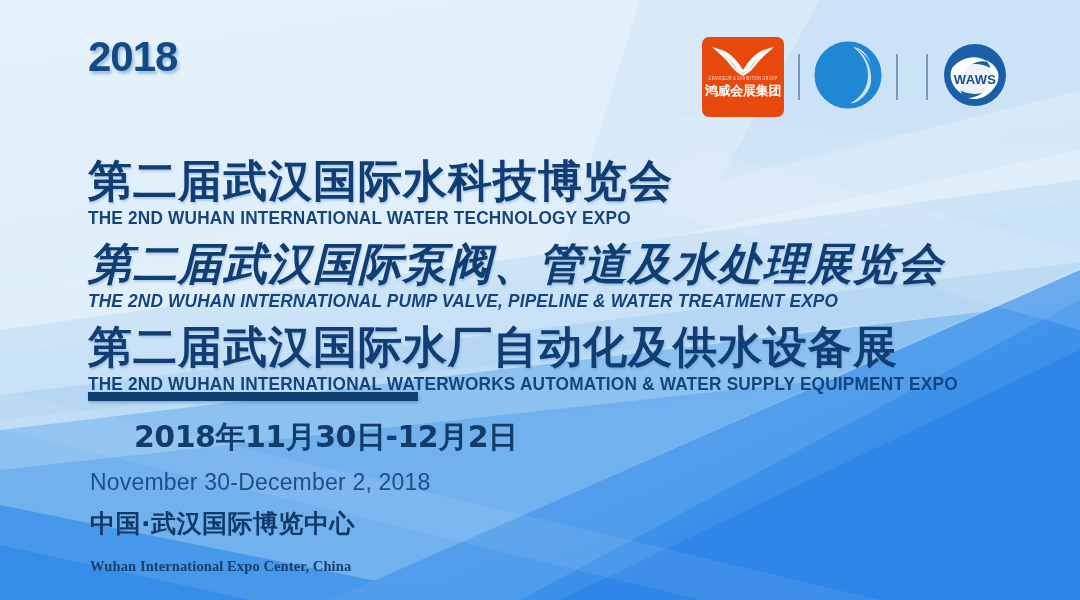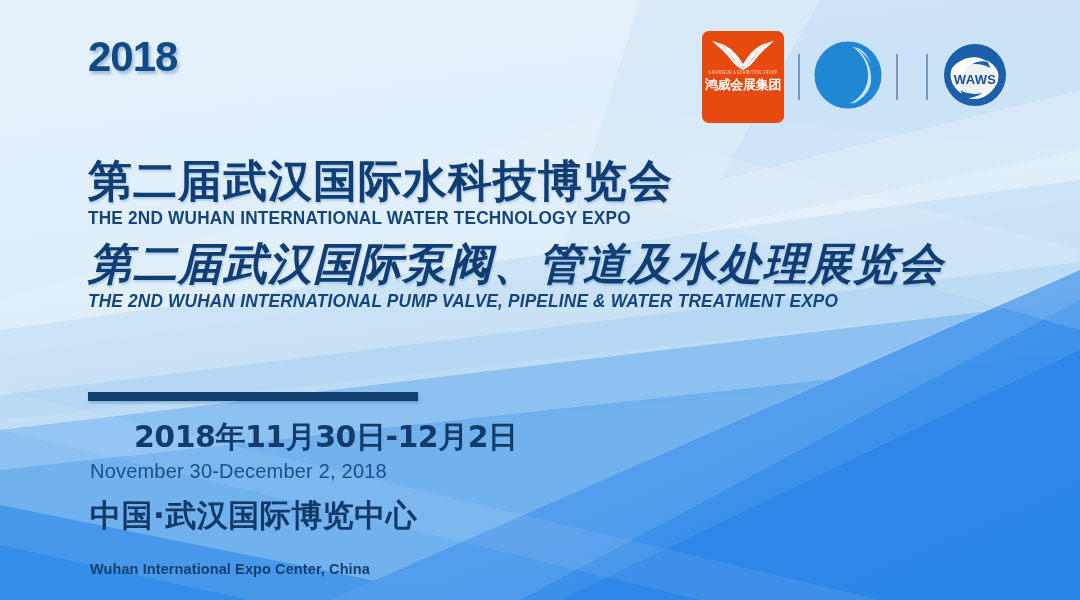--- a/index.html
+++ b/index.html
@@ -40,21 +40,21 @@
     height: 46px;
     background: #5b7fa6;
     margin: 0 14px;
     flex: none;
     opacity: .75;
   }
   .logo-box { flex: none; display: block; }
 
   .grandeur-logo {
     width: 82px;
-    height: 92px;
+    height: 80px;
     background: #e8490f;
     border-radius: 7px;
     position: relative;
     overflow: hidden;
     display: flex;
     flex-direction: column;
     align-items: center;
     justify-content: flex-start;
   }
   .grandeur-logo svg { display: block; margin-top: 6px; }
@@ -132,46 +132,47 @@
     font-family: "DejaVu Sans", sans-serif;
     font-size: 30px;
     font-weight: 700;
     color: #133c6b;
     letter-spacing: -0.5px;
     line-height: 1.25;
     white-space: nowrap;
     margin-left: 44px;
   }
   .date-en {
-    font-size: 20px;
+    font-size: 23px;
     font-weight: 400;
     color: #1d4f86;
     letter-spacing: .2px;
     line-height: 1.35;
-    margin-top: 2px;
+    margin-top: 11px;
     white-space: nowrap;
   }
   .venue-cn {
     font-family: "DejaVu Sans", sans-serif;
-    font-size: 31px;
+    font-size: 25px;
     font-weight: 700;
     color: #123a69;
     letter-spacing: .5px;
     line-height: 1.3;
     margin-top: 10px;
     white-space: nowrap;
   }
   .venue-en {
     font-size: 14.5px;
     font-weight: 700;
     color: #173f6d;
     letter-spacing: .1px;
     line-height: 1.4;
-    margin-top: 24px;
-    white-space: nowrap;
+    margin-top: 16px;
+    white-space: nowrap;
+    font-family: Liberation Serif, serif;
   }
 </style>
 </head>
 <body>
 
 <div id="banner">
 
   <svg id="bg-waves" viewBox="0 0 1080 600" preserveAspectRatio="none">
     <defs>
       <linearGradient id="gskyTop" x1="0" y1="0" x2="0.25" y2="1">
@@ -258,20 +259,24 @@
   <div class="expo-block expo-1">
     <div class="cn-title">第二届武汉国际水科技博览会</div>
     <div class="en-title">THE 2ND WUHAN INTERNATIONAL WATER TECHNOLOGY EXPO</div>
   </div>
 
   <div class="expo-block expo-2">
     <div class="cn-title">第二届武汉国际泵阀、管道及水处理展览会</div>
     <div class="en-title">THE 2ND WUHAN INTERNATIONAL PUMP VALVE, PIPELINE &amp; WATER TREATMENT EXPO</div>
   </div>
 
+  <div class="expo-block expo-3">
+    <div class="cn-title">第二届武汉国际水厂自动化及供水设备展</div>
+    <div class="en-title">THE 2ND WUHAN INTERNATIONAL WATERWORKS AUTOMATION &amp; WATER SUPPLY EQUIPMENT EXPO</div>
+  </div>
 
   <div class="divider-bar"></div>
 
   <div class="date-block">
     <div class="date-cn">2018年11月30日-12月2日</div>
     <div class="date-en">November 30-December 2, 2018</div>
     <div class="venue-cn">中国·武汉国际博览中心</div>
     <div class="venue-en">Wuhan International Expo Center, China</div>
   </div>
 

